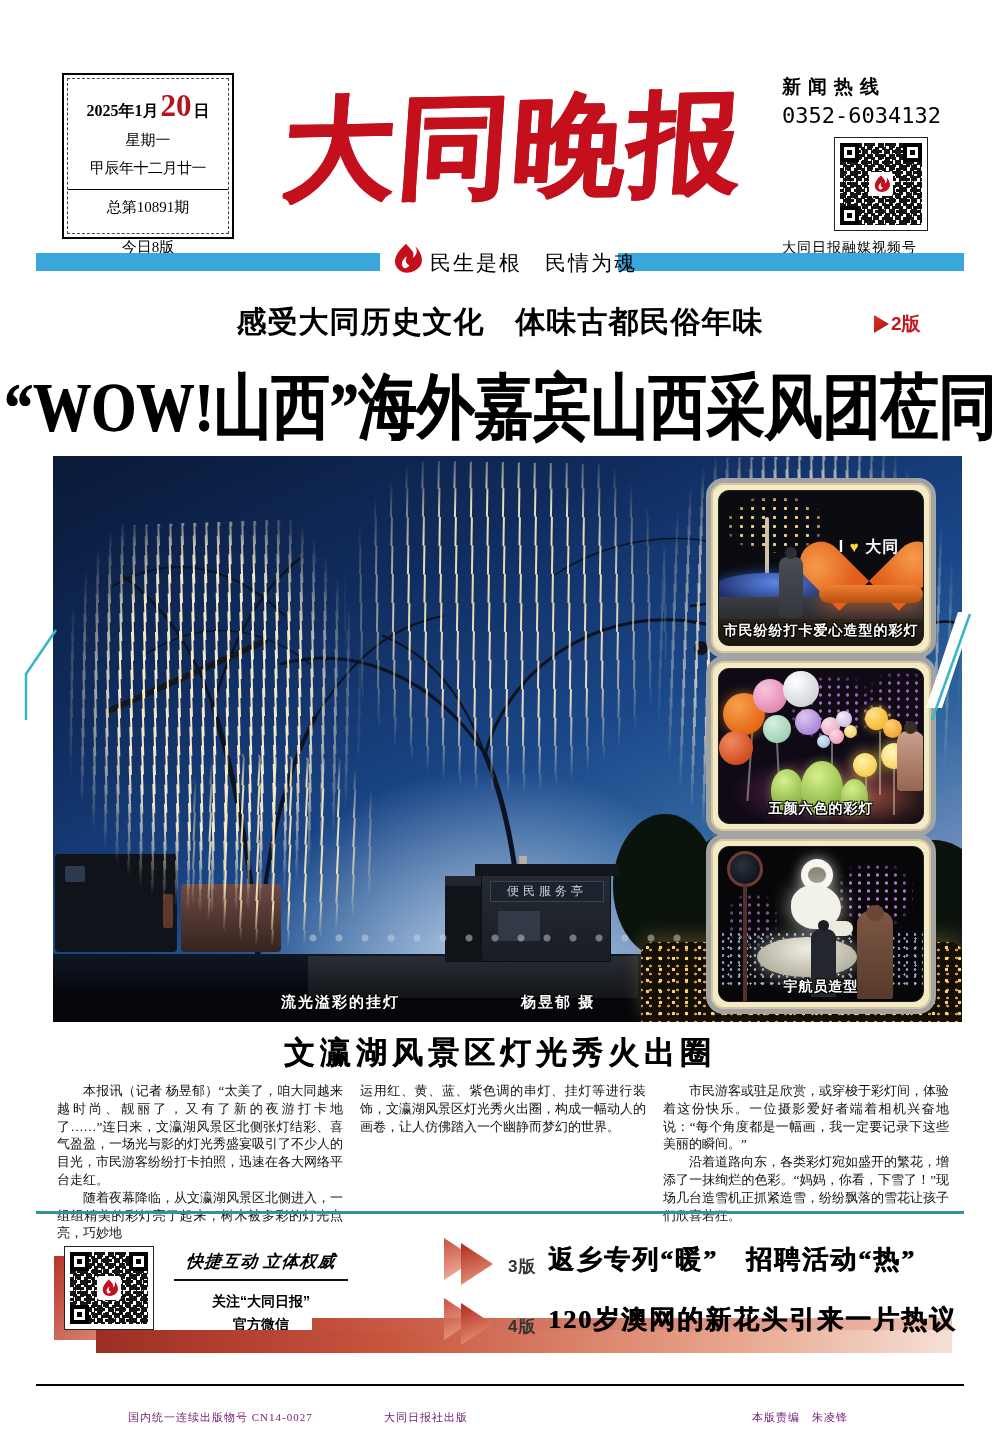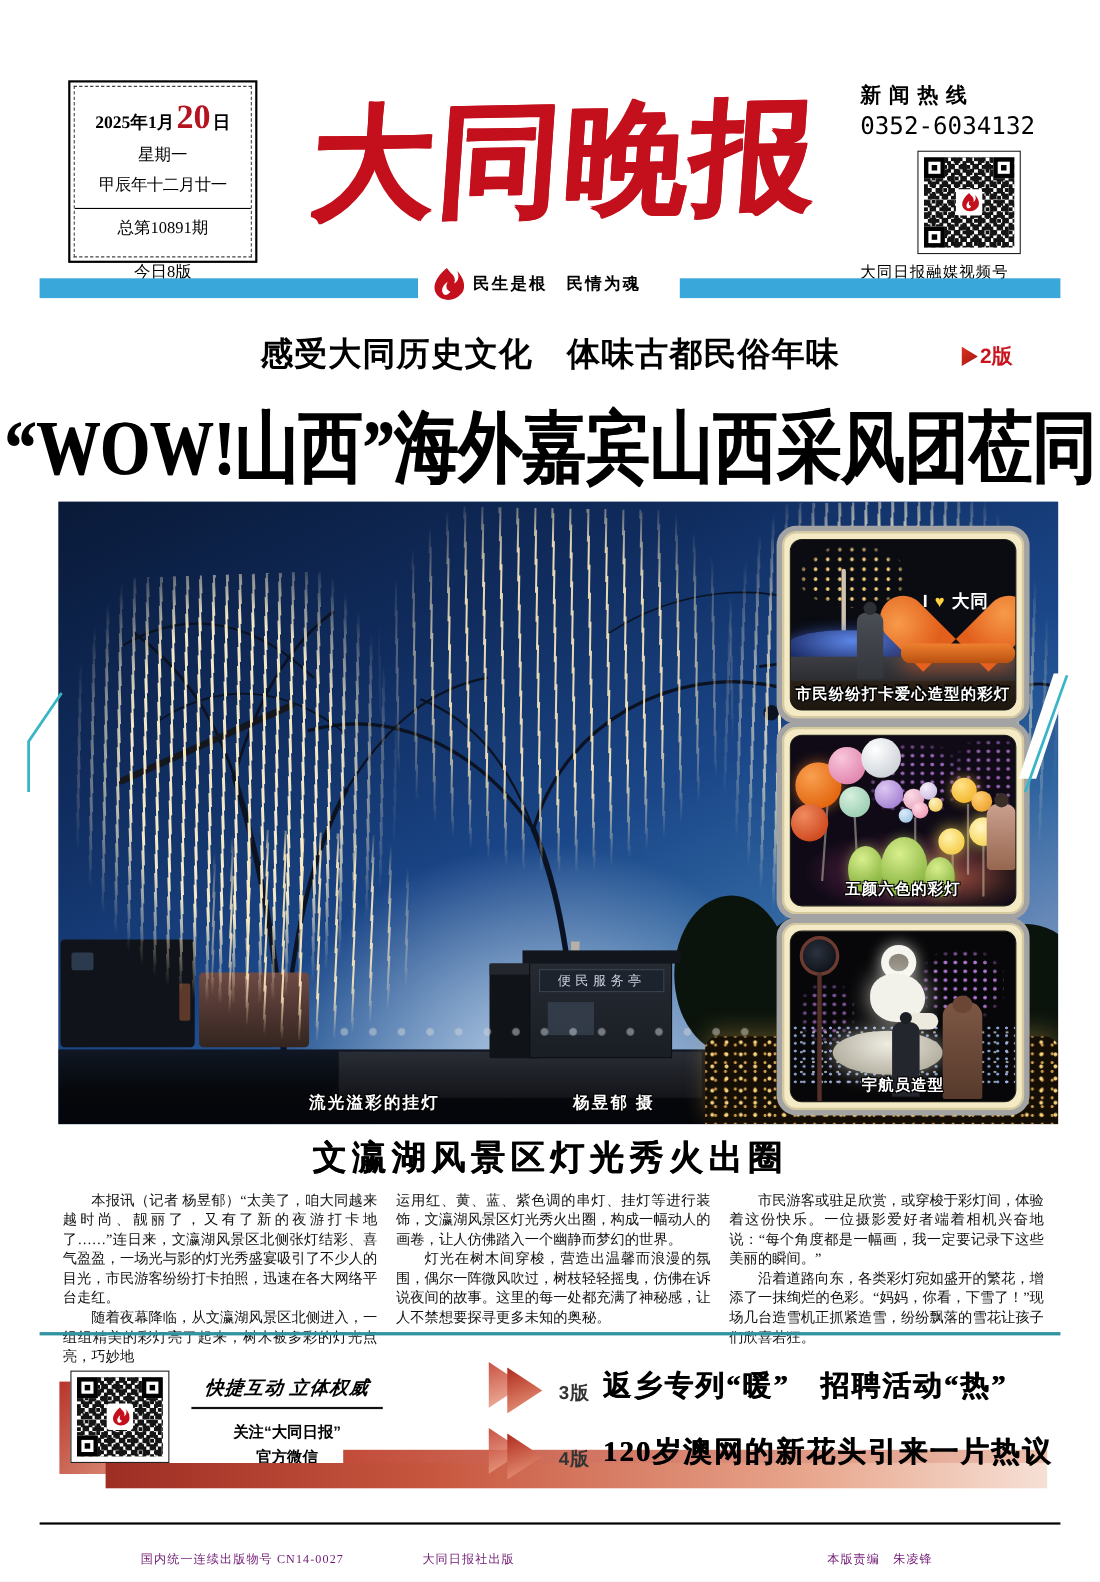--- a/index.html
+++ b/index.html
@@ -33,21 +33,21 @@
   .fp{position:absolute;width:19px;height:19px;border:4px solid #000;background:#fff}
   .fp::after{content:"";position:absolute;inset:3px;background:#000}
   .fp-tl{left:5px;top:5px}.fp-tr{right:5px;top:5px}.fp-bl{left:5px;bottom:5px}
   .qr-logo{position:absolute;left:50%;top:50%;transform:translate(-50%,-50%);width:24px;height:24px;background:#fff;display:flex;align-items:center;justify-content:center;border-radius:3px}
   .qr-caption{font-size:14px;margin-top:8px;letter-spacing:1px}
 
   .bluebar{position:absolute;top:253px;height:18px;background:#3aa7db}
   .bluebar-left{left:36px;width:344px}
   .bluebar-right{left:618px;width:346px}
   .slogan-flame{position:absolute;left:392px;top:241px;width:30px;height:37px}
-  .slogan{position:absolute;left:430px;top:249px;font-size:15px;font-weight:bold;letter-spacing:2px}
+  .slogan{position:absolute;left:430px;top:249px;font-size:21px;font-weight:normal;letter-spacing:2px}
 
   
   .teaser{position:absolute;left:0;top:302px;width:1000px;text-align:center;font-size:30px;font-weight:900;letter-spacing:1px}
   .pageref{position:absolute;left:874px;top:311px;display:flex;align-items:center;color:#c9141f;font-size:19px;font-weight:bold}
   .tri-small{width:15px;height:18px;background:linear-gradient(135deg,#e0311f,#9c1512);clip-path:polygon(0 0,100% 50%,0 100%);margin-right:2px}
   .headline{position:absolute;left:0;top:360px;width:1000px;text-align:center;font-family:"Liberation Serif",serif;
     font-weight:900;font-size:58px;white-space:nowrap;transform:scaleY(1.22);transform-origin:top center;
     text-shadow:1px 0 currentColor;letter-spacing:0}
 
   
@@ -394,21 +394,20 @@
   </svg>
 
   <h2 class="article-title">文瀛湖风景区灯光秀火出圈</h2>
   <div class="cols">
     <div class="col">
       <p class="ind">本报讯（记者 杨昱郁）“太美了，咱大同越来越时尚、靓丽了，又有了新的夜游打卡地了……”连日来，文瀛湖风景区北侧张灯结彩、喜气盈盈，一场光与影的灯光秀盛宴吸引了不少人的目光，市民游客纷纷打卡拍照，迅速在各大网络平台走红。</p>
       <p class="ind">随着夜幕降临，从文瀛湖风景区北侧进入，一组组精美的彩灯亮了起来，树木被多彩的灯光点亮，巧妙地</p>
     </div>
     <div class="col">
       <p>运用红、黄、蓝、紫色调的串灯、挂灯等进行装饰，文瀛湖风景区灯光秀火出圈，构成一幅动人的画卷，让人仿佛踏入一个幽静而梦幻的世界。</p>
-      <p class="ind">灯光在树木间穿梭，营造出温馨而浪漫的氛围，偶尔一阵微风吹过，树枝轻轻摇曳，仿佛在诉说夜间的故事。这里的每一处都充满了神秘感，让人不禁想要探寻更多未知的奥秘。</p>
     </div>
     <div class="col">
       <p class="ind">市民游客或驻足欣赏，或穿梭于彩灯间，体验着这份快乐。一位摄影爱好者端着相机兴奋地说：“每个角度都是一幅画，我一定要记录下这些美丽的瞬间。”</p>
       <p class="ind">沿着道路向东，各类彩灯宛如盛开的繁花，增添了一抹绚烂的色彩。“妈妈，你看，下雪了！”现场几台造雪机正抓紧造雪，纷纷飘落的雪花让孩子们欣喜若狂。</p>
     </div>
   </div>
   <div class="teal-line"></div>
 
   <div class="qr-shadow"></div>
   <div class="qr qr-big">

